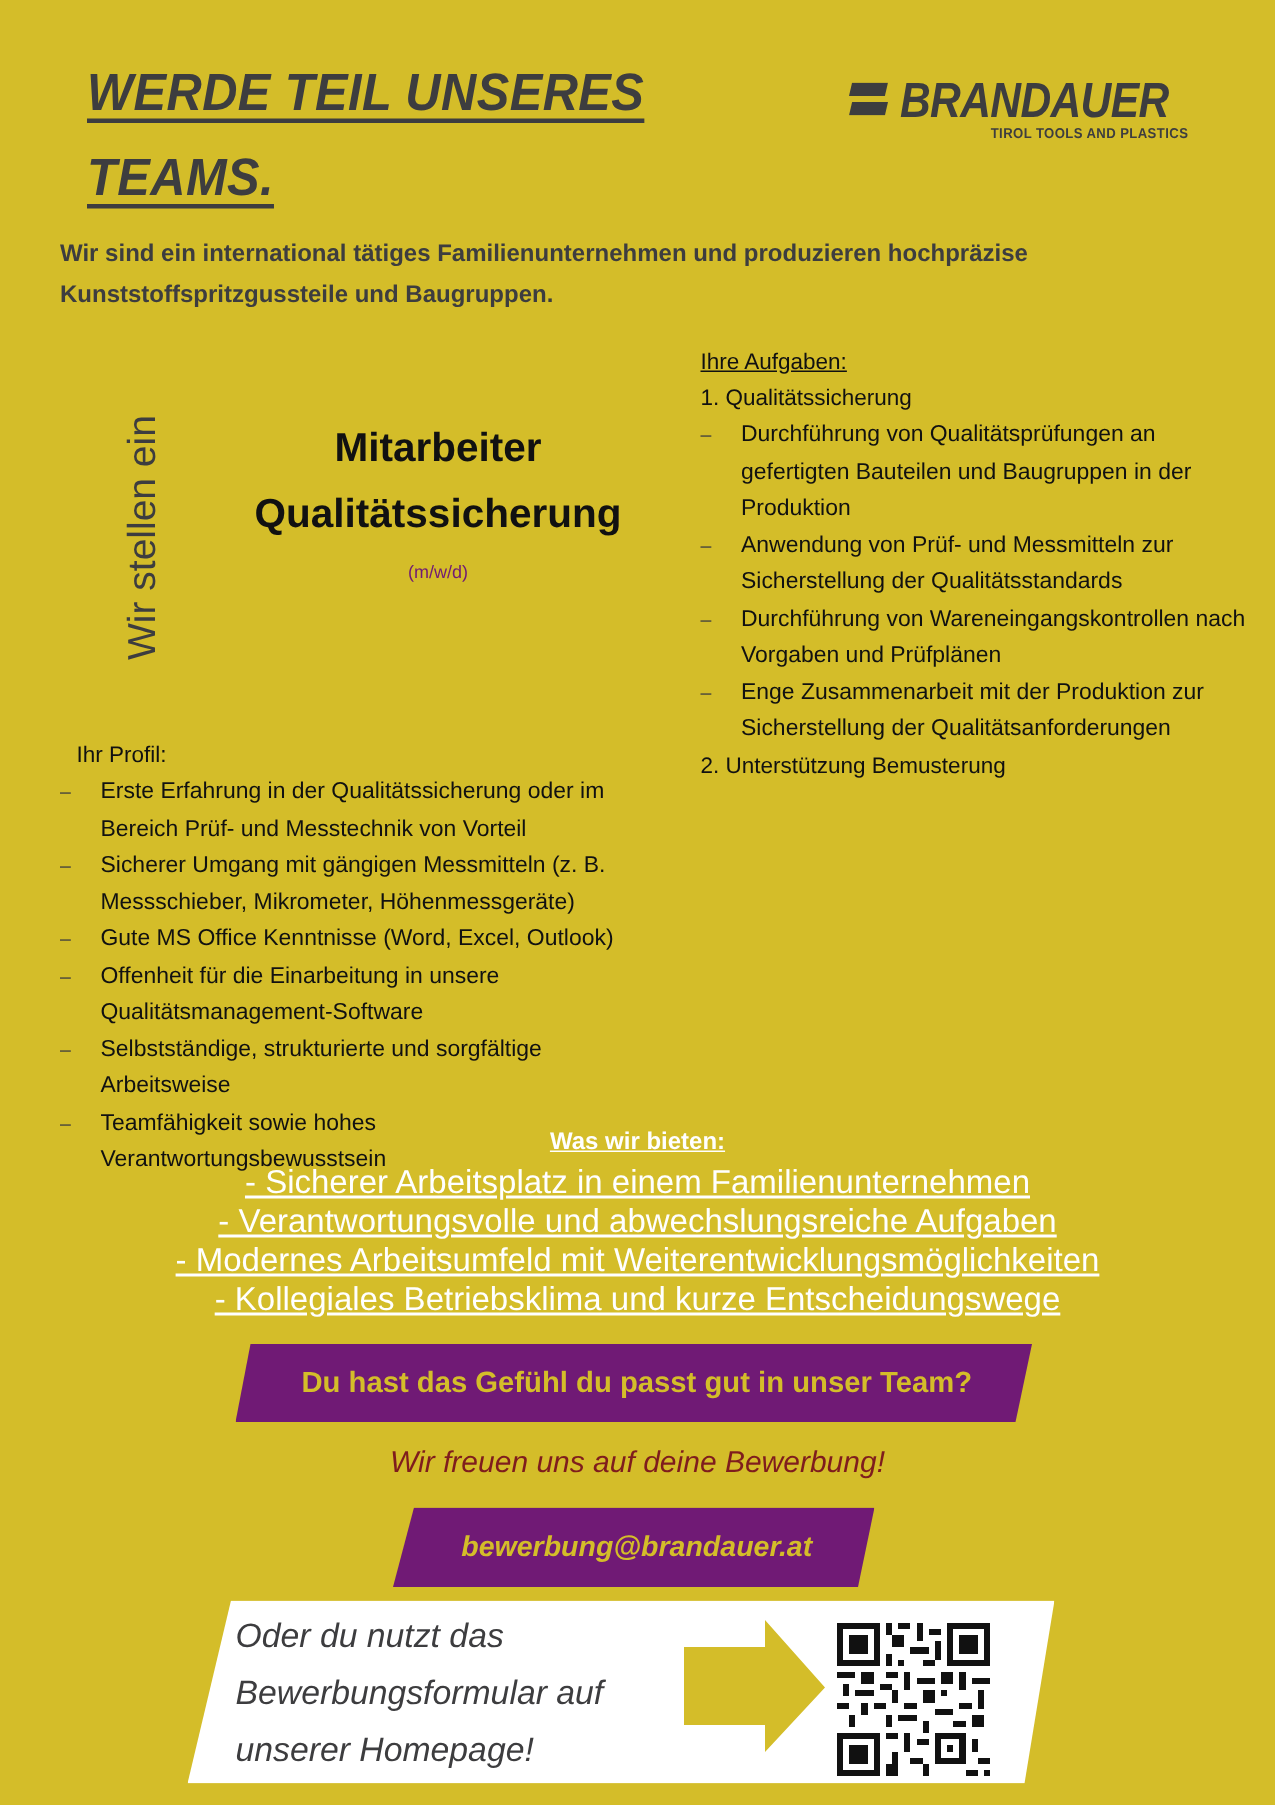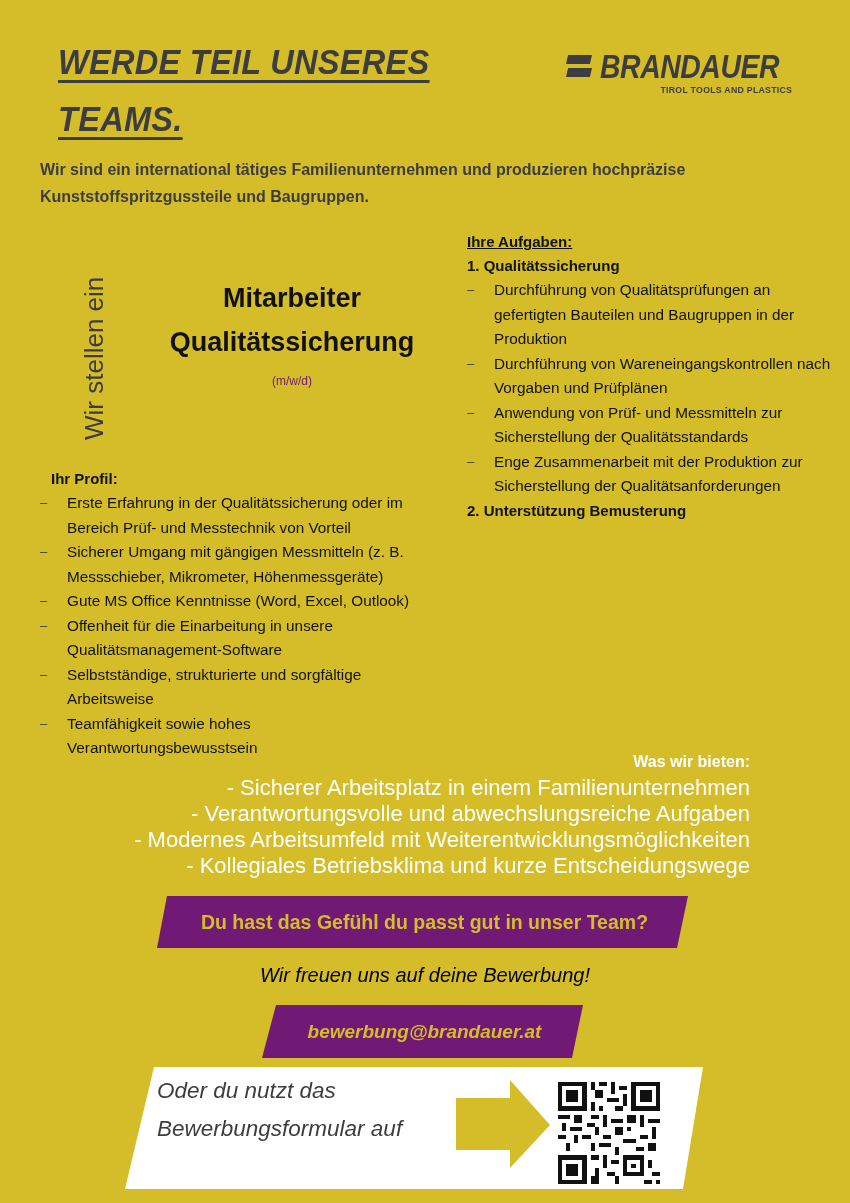--- a/index.html
+++ b/index.html
@@ -67,54 +67,54 @@
   }
 
   
   .job {
     left: 140px; width: 304px; top: 276px; text-align: center;
   }
   .job .t1, .job .t2 { font-weight: 700; font-size: 27px; line-height: 44px; color: #111; text-align: center; }
   .job .t3 { font-size: 12px; line-height: 34px; color: #701a75; }
 
   
-  .section-head { font-weight: 700; font-size: 15px; line-height: 24px; color: #111; }
+  .section-head { font-weight: 400; font-size: 15px; line-height: 24px; color: #111; }
   .section-head.ul { text-decoration: underline; }
   ul.dash { list-style: none; }
   ul.dash li {
     position: relative; padding-left: 27px;
     font-size: 15.3px; line-height: 24.5px; color: #111;
   }
   ul.dash li::before {
     content: "–"; position: absolute; left: 0; top: 0; color: #3d3d3f; font-size: 13px;
   }
 
   .aufgaben { left: 467px; top: 230px; width: 375px; }
-  .profil { left: 40px; top: 467px; width: 420px; }
+  .profil { left: 40px; top: 492px; width: 420px; }
   .profil .section-head { padding-left: 11px; }
 
   
   .offers {
-    left: 100px; width: 650px; top: 749px; text-align: right; color: #ffffff;
+    left: 100px; width: 650px; top: 749px; text-align: center; color: #ffffff; text-decoration: underline;
   }
   .offers .head { font-weight: 700; font-size: 16px; line-height: 26px; }
   .offers .item { font-size: 22px; line-height: 26px; }
 
   
   .banner {
     background: #701a75; display: flex; align-items: center; justify-content: center;
   }
   .banner1 {
     left: 157px; top: 896px; width: 531px; height: 52px;
     clip-path: polygon(10px 0, 531px 0, 520px 52px, 0 52px);
   }
   .banner1 span { color: #d4bd29; font-weight: 700; font-size: 19.5px; padding-left: 4px; }
   .cta2 {
     left: 150px; width: 550px; top: 960px; text-align: center;
-    font-style: italic; font-size: 20px; color: #000000; line-height: 30px;
+    font-style: italic; font-size: 20px; color: #7f1d1d; line-height: 30px;
   }
   .banner2 {
     left: 262px; top: 1005px; width: 321px; height: 53px;
     clip-path: polygon(14px 0, 321px 0, 310px 53px, 0 53px);
   }
   .banner2 span { color: #d4bd29; font-weight: 700; font-style: italic; font-size: 19px; padding-left: 4px; }
 
   
   .whitebox {
     left: 125px; top: 1067px; width: 578px; height: 122px; background: #ffffff;
@@ -150,22 +150,22 @@
   <div class="t1">Mitarbeiter</div>
   <div class="t2">Qualitätssicherung</div>
   <div class="t3">(m/w/d)</div>
 </div>
 
 <div class="abs aufgaben">
   <div class="section-head ul">Ihre Aufgaben:</div>
   <div class="section-head">1. Qualitätssicherung</div>
   <ul class="dash">
     <li>Durchführung von Qualitätsprüfungen an gefertigten Bauteilen und Baugruppen in der Produktion</li>
+    <li>Anwendung von Prüf- und Messmitteln zur Sicherstellung der Qualitätsstandards</li>
     <li>Durchführung von Wareneingangskontrollen nach Vorgaben und Prüfplänen</li>
-    <li>Anwendung von Prüf- und Messmitteln zur Sicherstellung der Qualitätsstandards</li>
     <li>Enge Zusammenarbeit mit der Produktion zur Sicherstellung der Qualitätsanforderungen</li>
   </ul>
   <div class="section-head">2. Unterstützung Bemusterung</div>
 </div>
 
 <div class="abs profil">
   <div class="section-head">Ihr Profil:</div>
   <ul class="dash">
     <li style="width:380px">Erste Erfahrung in der Qualitätssicherung oder im Bereich Prüf- und Messtechnik von Vorteil</li>
     <li style="width:410px">Sicherer Umgang mit gängigen Messmitteln (z. B. Messschieber, Mikrometer, Höhenmessgeräte)</li>
@@ -189,20 +189,21 @@
 </div>
 <div class="abs cta2">Wir freuen uns auf deine Bewerbung!</div>
 <div class="abs banner banner2">
   <span>bewerbung@brandauer.at</span>
 </div>
 
 <div class="abs whitebox"></div>
 <div class="abs wb-text">
   <div>Oder du nutzt das</div>
   <div>Bewerbungsformular auf</div>
+  <div>unserer Homepage!</div>
 </div>
 
 <svg class="abs arrow" viewBox="0 0 94 88">
   <polygon points="0,18 54,18 54,0 94,45 54,88 54,70 0,70" fill="#d4bd29"></polygon>
 </svg>
 
 <svg class="abs qr" viewBox="0 0 25 25" shape-rendering="crispEdges">
   <rect width="25" height="25" fill="#fff"></rect>
   <g fill="#111">
 

